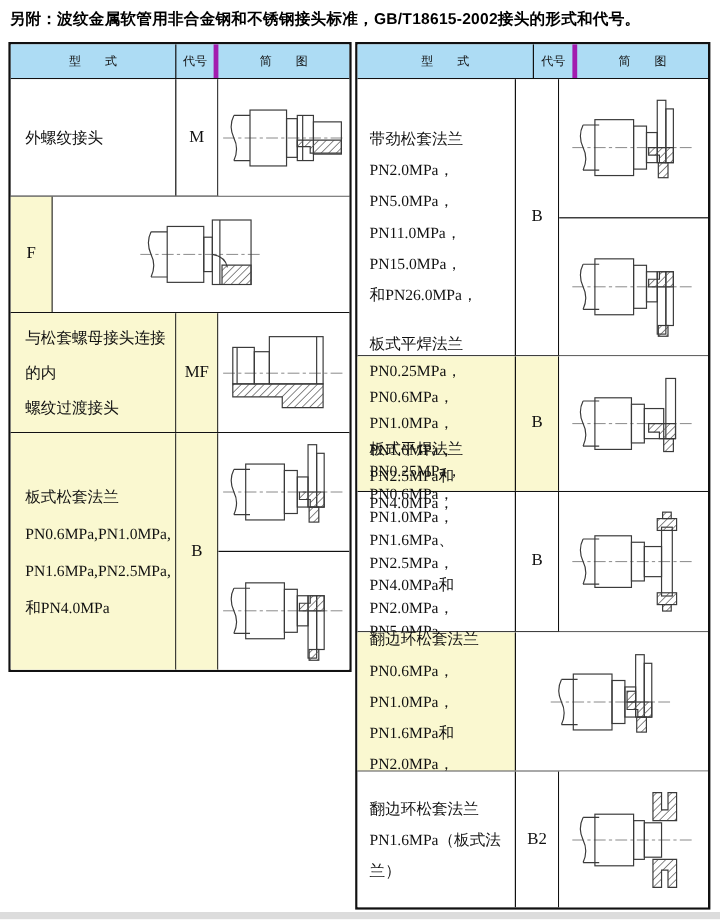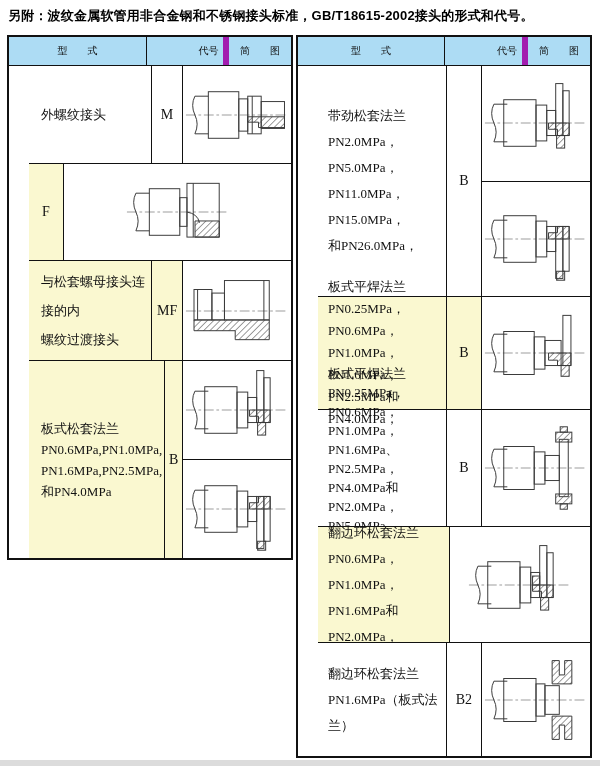--- a/index.html
+++ b/index.html
@@ -7,24 +7,24 @@
     font-family:"Liberation Serif","DejaVu Serif",serif; }
   .title { font-family:"Liberation Sans","DejaVu Sans",sans-serif; font-weight:bold;
     font-size:13px; color:#000; padding:7px 6px 0 8px; letter-spacing:0.2px; }
   .tables { display:flex; gap:3px; margin:10px 6px 0 7px; align-items:flex-start; }
   .tbl { border:2px solid #111; background:#fff; }
   .t0 { width:286px; } .t1 { width:296px; }
   .hdr { display:flex; height:29px; background:var(--header-bg,#addcf4); border-bottom:1px solid #111; }
   .hcell { display:flex; align-items:center; justify-content:center; font-size:10px; color:#111; }
   .t0 .htype { width:138px; border-right:1px solid #111; }
   .t1 .htype { width:147px; border-right:1px solid #111; }
-  .hcode { width:35px; border-right:6px solid #a21caf;margin-left:47px; }
+  .hcode { width:35px; border-right:4px solid #a21caf; }
   .t1 .hcode { width:36px; }
   .hdia { flex:1; }
-  .row { display:flex; border-bottom:1px solid #111; background:#fff;margin-left:20px; }
+  .row { display:flex; border-bottom:1px solid #111; background:#fff; }
   .row:last-child { border-bottom:none; }
   .cell { height:100%; }
   .type { display:flex; align-items:center; font-size:13px; color:#111;
     white-space:pre-line; line-height:27px; padding:4px 2px 4px 12px;
     border-right:1px solid #111; }
   .t0 .type { width:138px; }
   .t1 .type { width:132px; padding-left:10px; }
   .code { width:35px; border-right:1px solid #111; display:flex; align-items:center;
     justify-content:center; font-size:14px; color:#111; }
   .t1 .code { width:36px; }
@@ -112,21 +112,21 @@
                 <rect x="32" y="28" width="14" height="30"></rect>
                 <rect x="46" y="14" width="50" height="44"></rect>
                 <line x1="90" y1="14" x2="90" y2="58"></line>
                 <polygon points="12,58 96,58 96,80 58,80 58,70 12,70" fill="url(#hatch)"></polygon>
               </g>
             </svg>
           </div>
         </div>
     </div>
       <div class="row" style="height:197px">
-      <div class="cell type hl" style="line-height:21px">板式松套法兰
+      <div class="cell type hl" style="line-height:31px">板式松套法兰
 PN0.6MPa,PN1.0MPa,
 PN1.6MPa,PN2.5MPa,
 和PN4.0MPa</div>
       <div class="cell code hl">B</div>
       <div class="cell dia">
           <div class="half">
             <svg class="diag" viewBox="0 0 120 96">
               <g fill="none" stroke="#3a3a3a" stroke-width="1.1">
                 <line x1="3" y1="48" x2="117" y2="48" stroke="#777" stroke-width="0.8" stroke-dasharray="11 3 3 3"></line>
                 <path d="M13,27 q-5,10 0,21 q5,10 0,21"></path>

